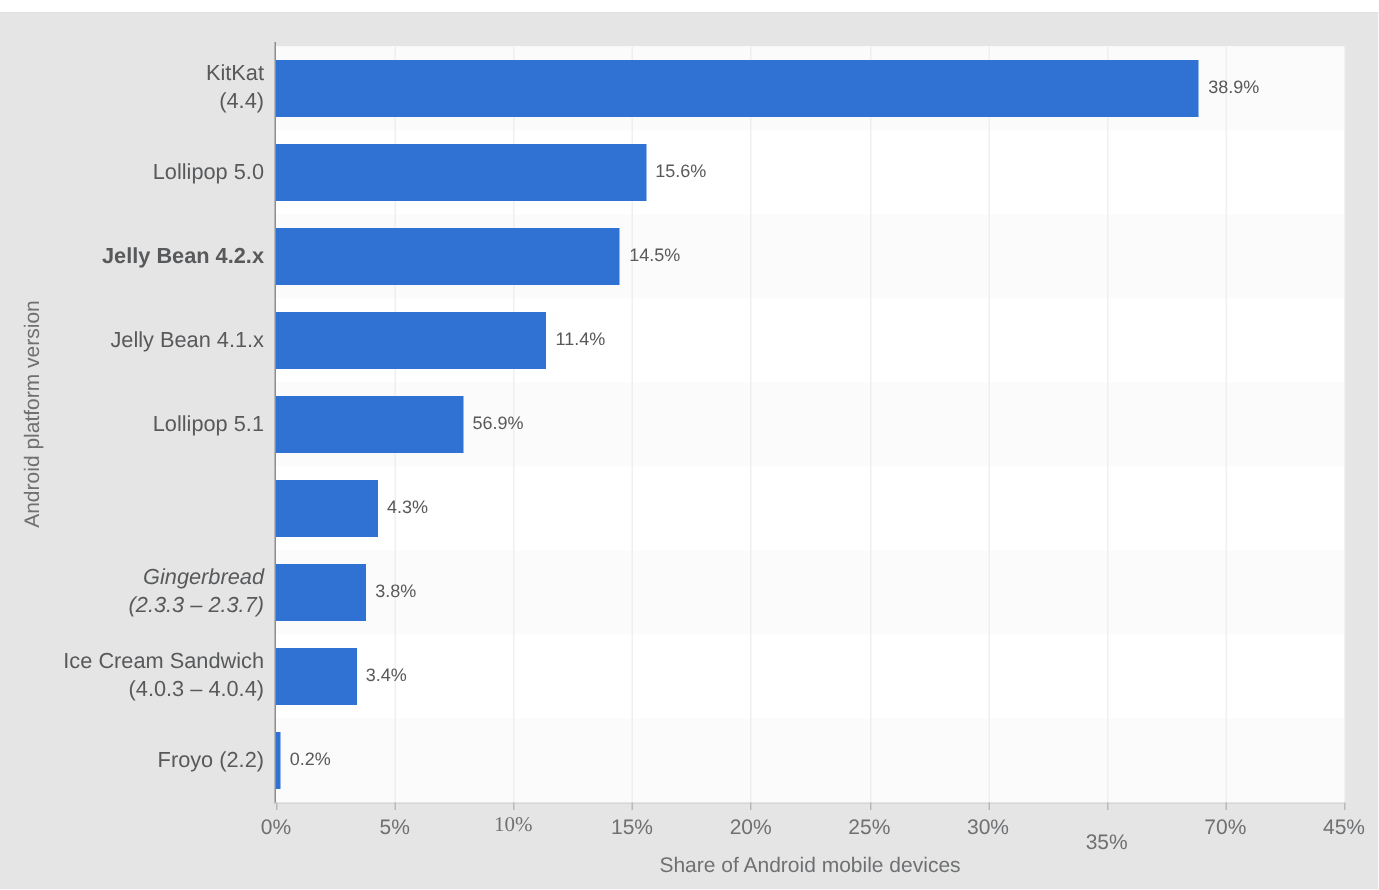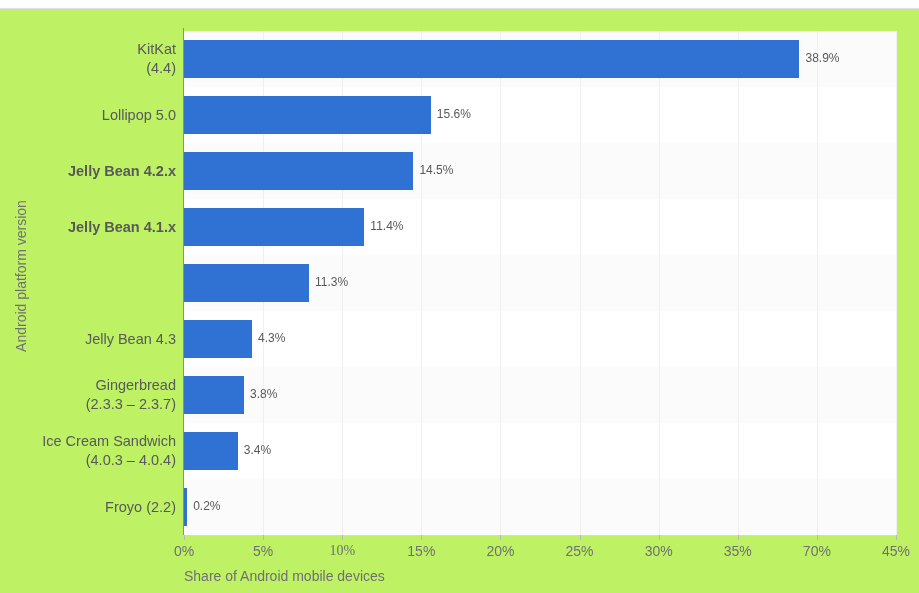--- a/index.html
+++ b/index.html
@@ -14,21 +14,21 @@
     overflow: hidden;
     font-family: "Liberation Sans", sans-serif;
     color: #58595b;
   }
 
   #chart-root {
     position: absolute;
     left: 0; top: 0;
     width: 919px;
     height: 593px;
-    background: #bef264;
+    background: #e5e5e5;
   }
 
   
   .top-divider {
     position: absolute;
     left: 0;
     top: 8px;
     width: 919px;
     height: 1px;
     background: #e2e2e2;
@@ -131,20 +131,21 @@
     width: 176px;
     height: 504px;
   }
 
   
   .x-axis-title {
     position: absolute;
     left: 184px;
     top: 568px;
     width: 712px;
+    text-align: center;
     font-size: 14px;
     color: #6f7072;
   }
 
   .y-axis-title {
     position: absolute;
     left: -74px;
     top: 268px;
     width: 190px;
     text-align: center;
@@ -193,40 +194,40 @@
     </div>
 
   <div class="axis-line-y"></div>
   <div class="axis-line-x"></div>
 
   <div class="cat-label-wrap" id="cat-labels">
       <div class="cat-label" style="top: 9px;">KitKat
 (4.4)</div>
       <div class="cat-label" style="top: 74.5px;">Lollipop 5.0</div>
       <div class="cat-label" style="top: 130.5px; font-weight: bold;">Jelly Bean 4.2.x</div>
-      <div class="cat-label" style="top: 186.5px; font-weight: bold;">Jelly Bean 4.1.x</div>
-      <div class="cat-label" style="top: 298.5px;">Jelly Bean 4.3</div>
-      <div class="cat-label" style="top: 345px;">Gingerbread
+      <div class="cat-label" style="top: 186.5px;">Jelly Bean 4.1.x</div>
+      <div class="cat-label" style="top: 242.5px;">Lollipop 5.1</div>
+      <div class="cat-label" style="top: 345px; font-style: italic;">Gingerbread
 (2.3.3 – 2.3.7)</div>
       <div class="cat-label" style="top: 401px;">Ice Cream Sandwich
 (4.0.3 – 4.0.4)</div>
       <div class="cat-label" style="top: 466.5px;">Froyo (2.2)</div>
     </div>
 
   <div id="bars-layer">
       <div class="bar" style="left: 184px; top: 40px; width: 615.484px; background: rgb(47, 114, 211);"></div>
       <div class="bar-value" style="left: 805.484px; top: 52px;">38.9%</div>
       <div class="bar" style="left: 184px; top: 96px; width: 246.827px; background: rgb(47, 114, 211);"></div>
       <div class="bar-value" style="left: 436.827px; top: 108px;">15.6%</div>
       <div class="bar" style="left: 184px; top: 152px; width: 229.422px; background: rgb(47, 114, 211);"></div>
       <div class="bar-value" style="left: 419.422px; top: 164px;">14.5%</div>
       <div class="bar" style="left: 184px; top: 208px; width: 180.373px; background: rgb(47, 114, 211);"></div>
       <div class="bar-value" style="left: 370.373px; top: 220px;">11.4%</div>
       <div class="bar" style="left: 184px; top: 264px; width: 124.996px; background: rgb(47, 114, 211);"></div>
-      <div class="bar-value" style="left: 314.996px; top: 276px;">11.3%</div>
+      <div class="bar-value" style="left: 314.996px; top: 276px;">56.9%</div>
       <div class="bar" style="left: 184px; top: 320px; width: 68.0356px; background: rgb(47, 114, 211);"></div>
       <div class="bar-value" style="left: 258.036px; top: 332px;">4.3%</div>
       <div class="bar" style="left: 184px; top: 376px; width: 60.1244px; background: rgb(47, 114, 211);"></div>
       <div class="bar-value" style="left: 250.124px; top: 388px;">3.8%</div>
       <div class="bar" style="left: 184px; top: 432px; width: 53.7956px; background: rgb(47, 114, 211);"></div>
       <div class="bar-value" style="left: 243.796px; top: 444px;">3.4%</div>
       <div class="bar" style="left: 184px; top: 488px; width: 3.16444px; background: rgb(47, 114, 211);"></div>
       <div class="bar-value" style="left: 193.164px; top: 500px;">0.2%</div>
     </div>
   <div id="ticks-layer">
@@ -238,21 +239,21 @@
       <div class="x-tick-label" style="left: 342.222px; font-family: Liberation Serif, serif;">10%</div>
       <div class="tick-mark" style="left: 421.333px;"></div>
       <div class="x-tick-label" style="left: 421.333px;">15%</div>
       <div class="tick-mark" style="left: 500.444px;"></div>
       <div class="x-tick-label" style="left: 500.444px;">20%</div>
       <div class="tick-mark" style="left: 579.556px;"></div>
       <div class="x-tick-label" style="left: 579.556px;">25%</div>
       <div class="tick-mark" style="left: 658.667px;"></div>
       <div class="x-tick-label" style="left: 658.667px;">30%</div>
       <div class="tick-mark" style="left: 737.778px;"></div>
-      <div class="x-tick-label" style="left: 737.778px;">35%</div>
+      <div class="x-tick-label" style="left: 737.778px; margin-top: 10px;">35%</div>
       <div class="tick-mark" style="left: 816.889px;"></div>
       <div class="x-tick-label" style="left: 816.889px;">70%</div>
       <div class="tick-mark" style="left: 896px;"></div>
       <div class="x-tick-label" style="left: 896px;">45%</div>
     </div>
 
   <div class="x-axis-title">Share of Android mobile devices</div>
   <div class="y-axis-title">Android platform version</div>
 
 </div>

